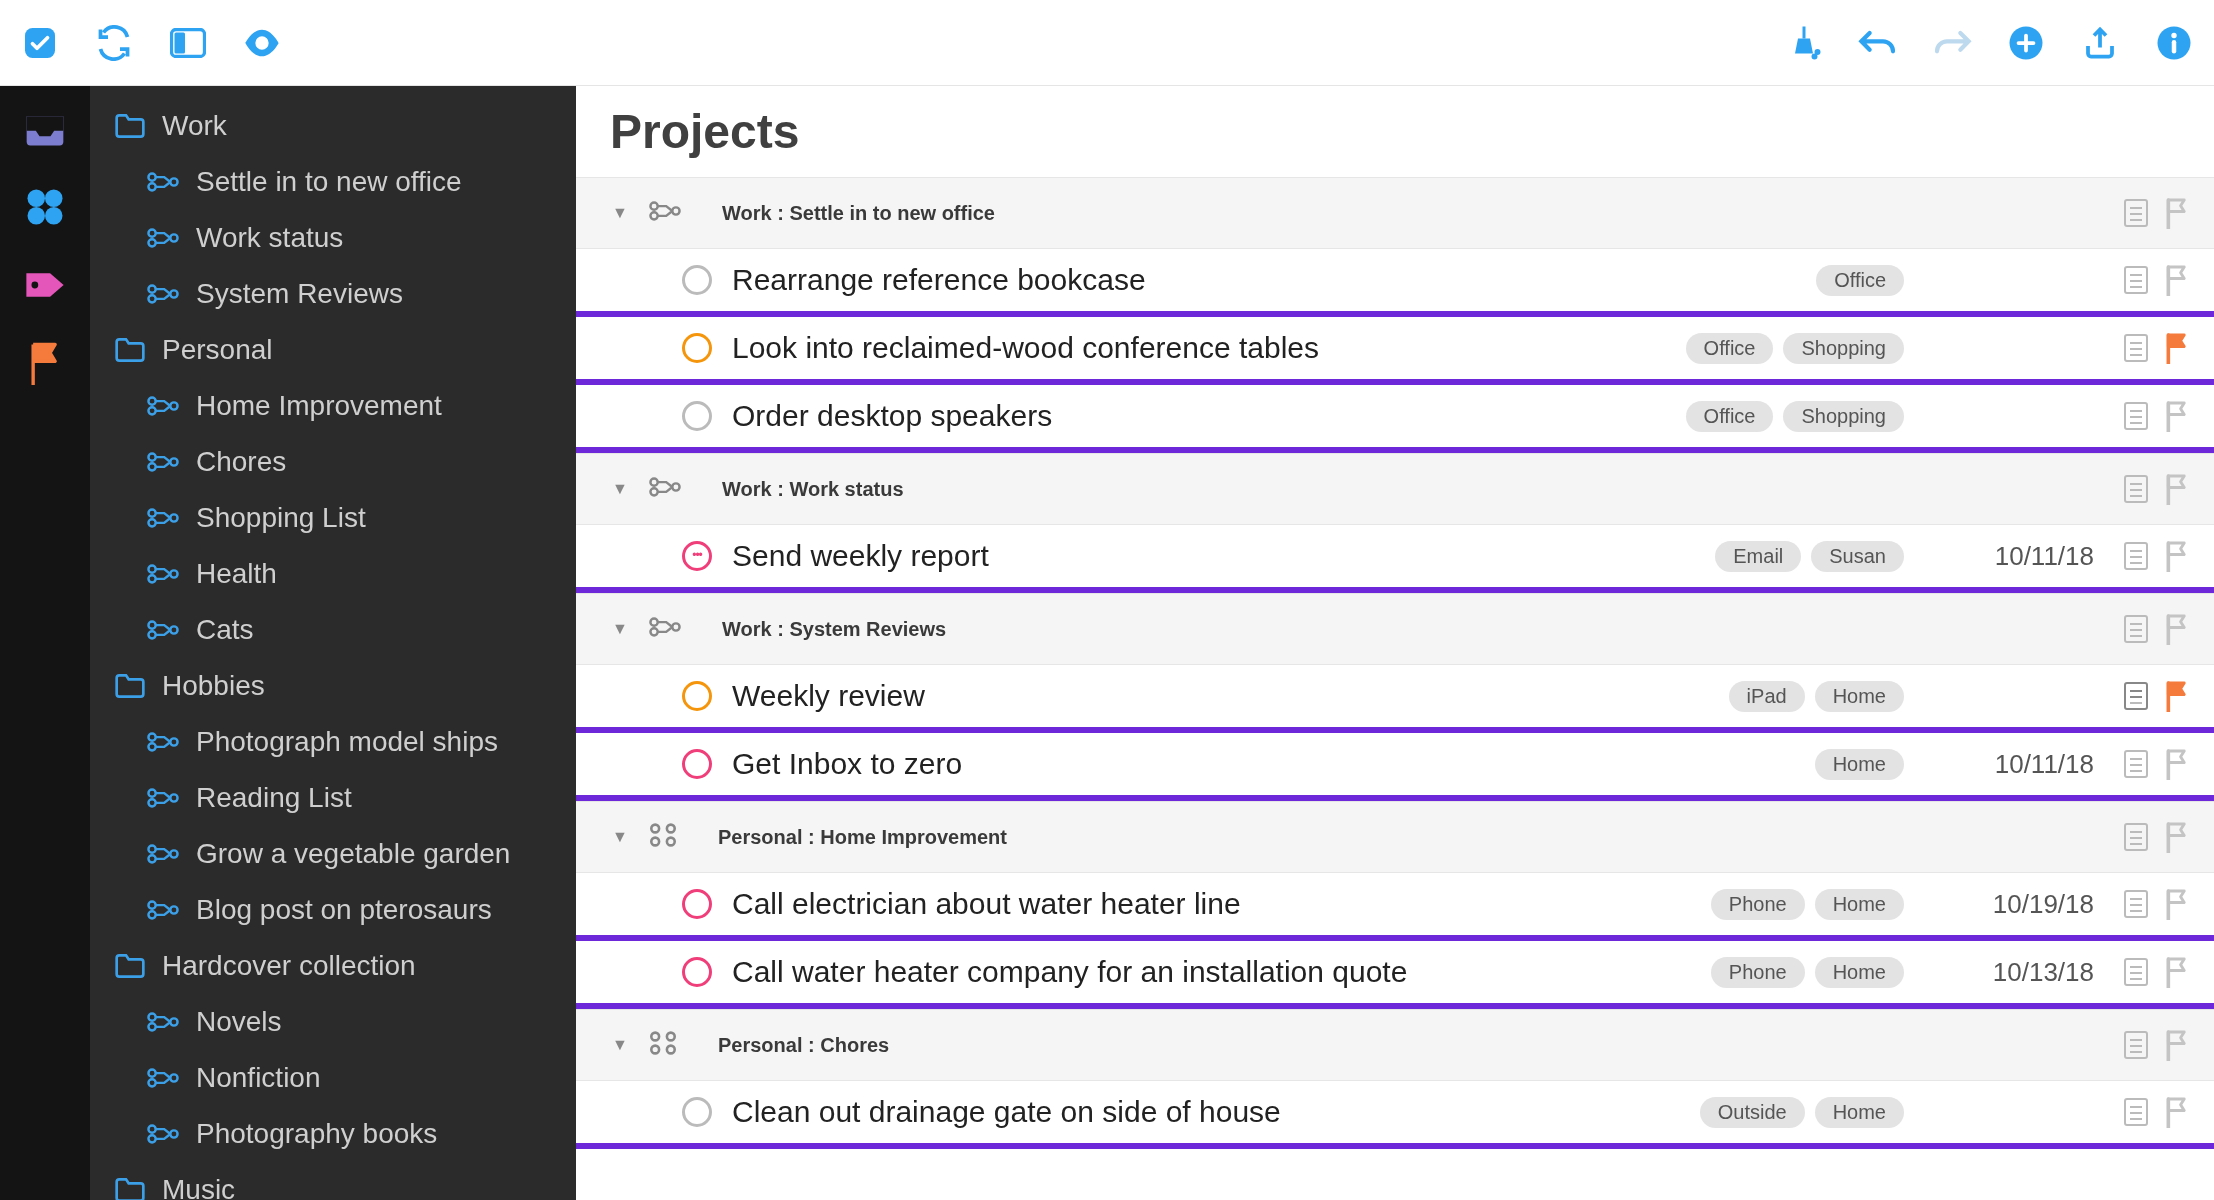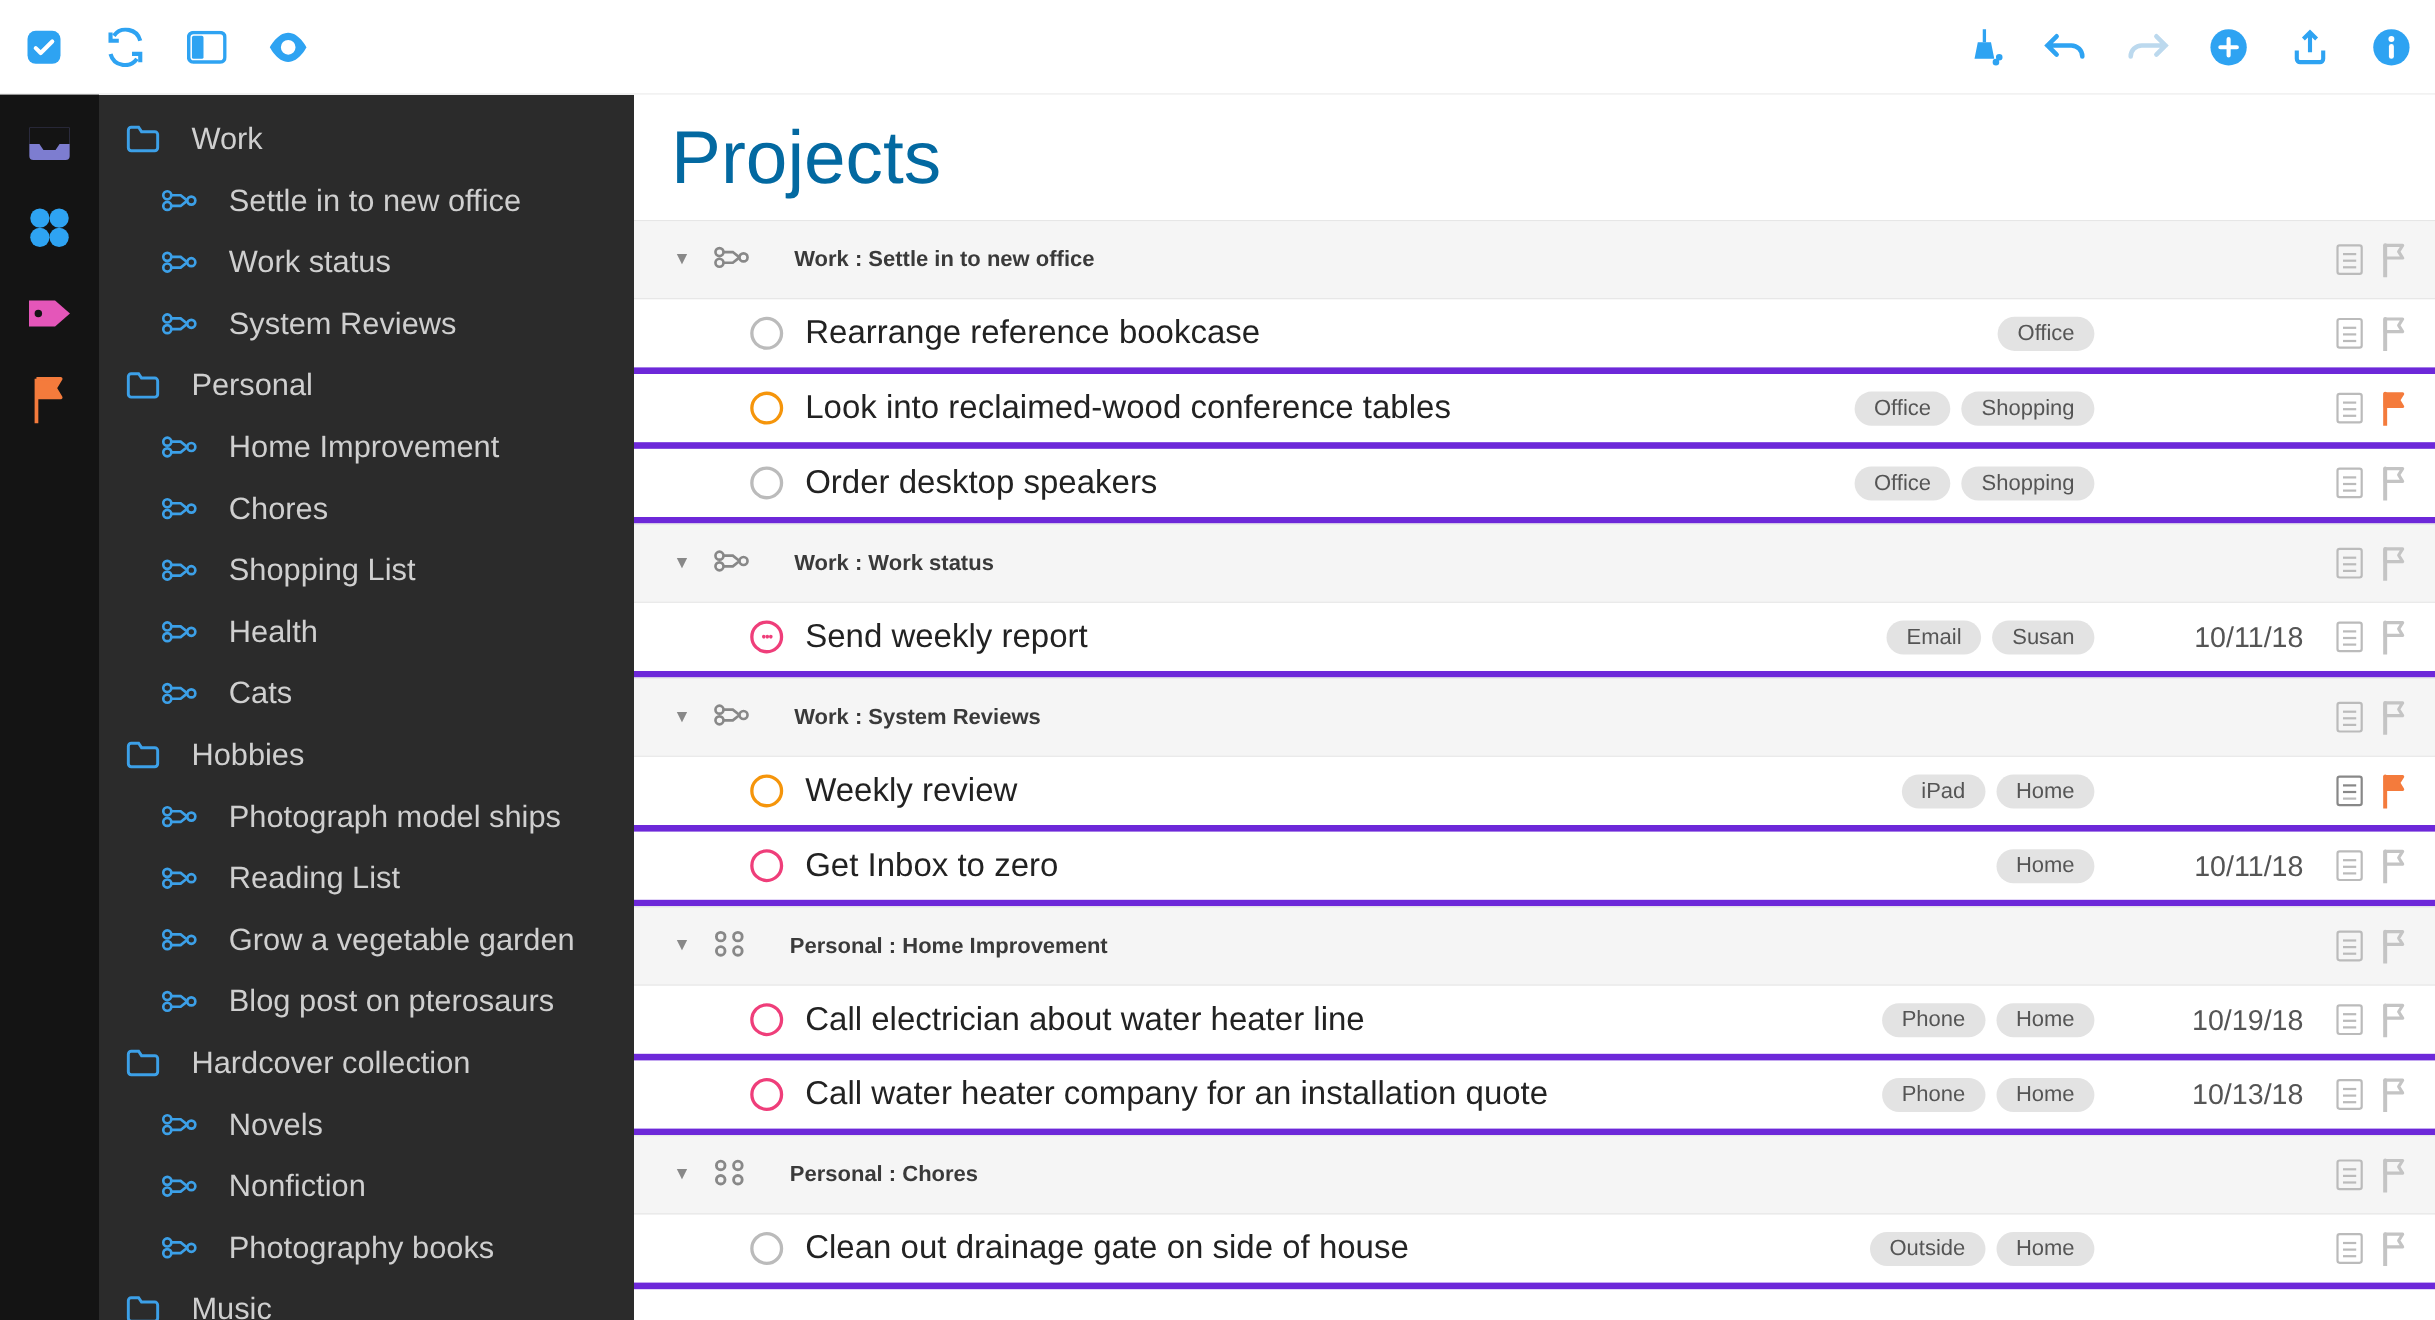--- a/index.html
+++ b/index.html
@@ -38,36 +38,36 @@
   background: #2b2b2b;
   color: #cfcfcf;
   overflow-y: auto;
   padding-top: 12px;
 }
 .sidebar-item {
   display: flex;
   align-items: center;
   height: 56px;
   padding-left: 24px;
-  gap: 28px;
+  gap: 16px;
   cursor: pointer;
   font-size: 28px;
   white-space: nowrap;
 }
 .sidebar-item.child { padding-left: 56px; }
 .folder-icon, .project-icon { flex-shrink: 0; }
 .content {
   flex: 1;
   overflow-y: auto;
   background: #fff;
 }
 .page-title {
-  font-size: 68px;
-  font-weight: 400;
-  color: #0369a1;
+  font-size: 48px;
+  font-weight: 700;
+  color: #404040;
   padding: 18px 0 18px 34px;
 }
 .group-header {
   display: flex;
   align-items: center;
   height: 72px;
   padding-left: 36px;
   background: #f5f5f5;
   border-top: 1px solid #e6e6e6;
   border-bottom: 1px solid #e6e6e6;

